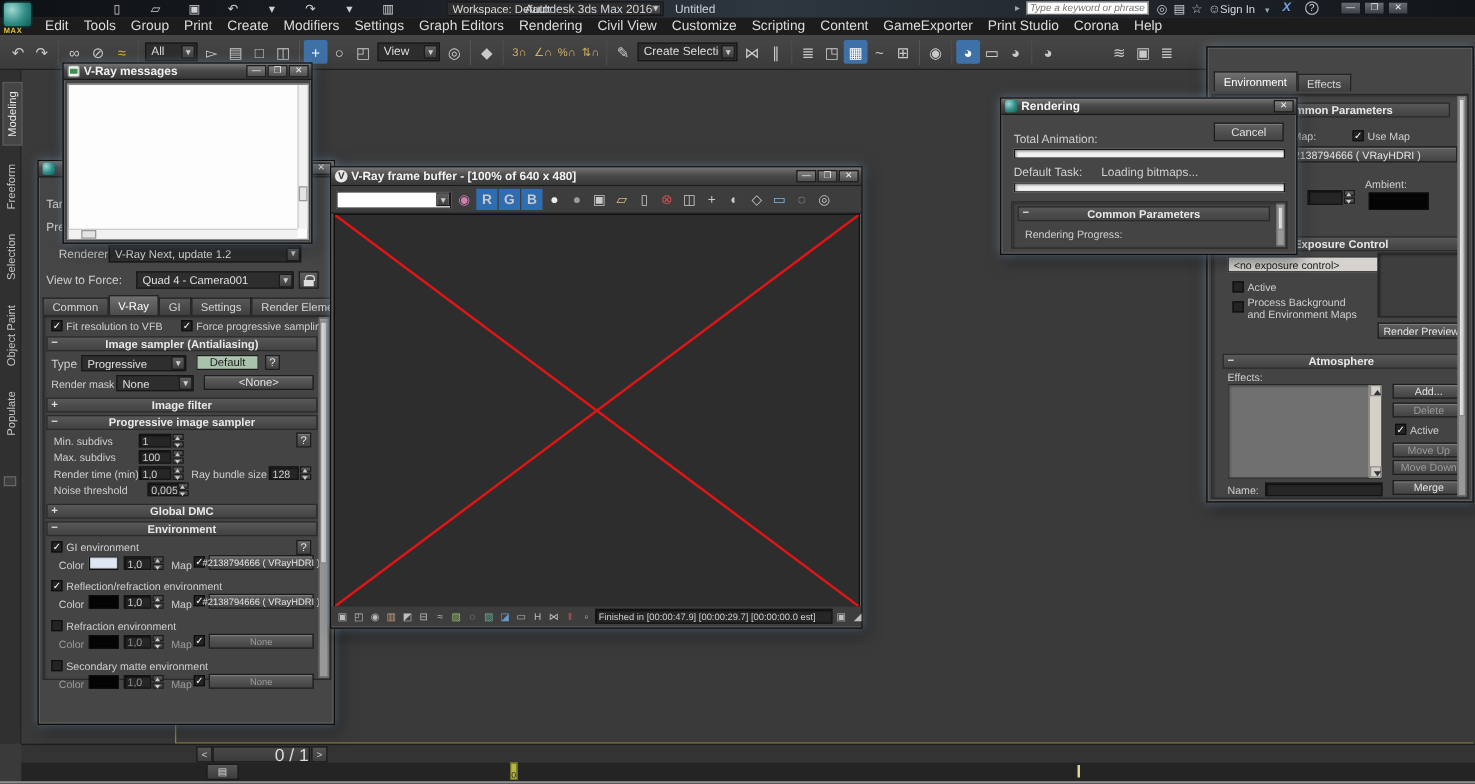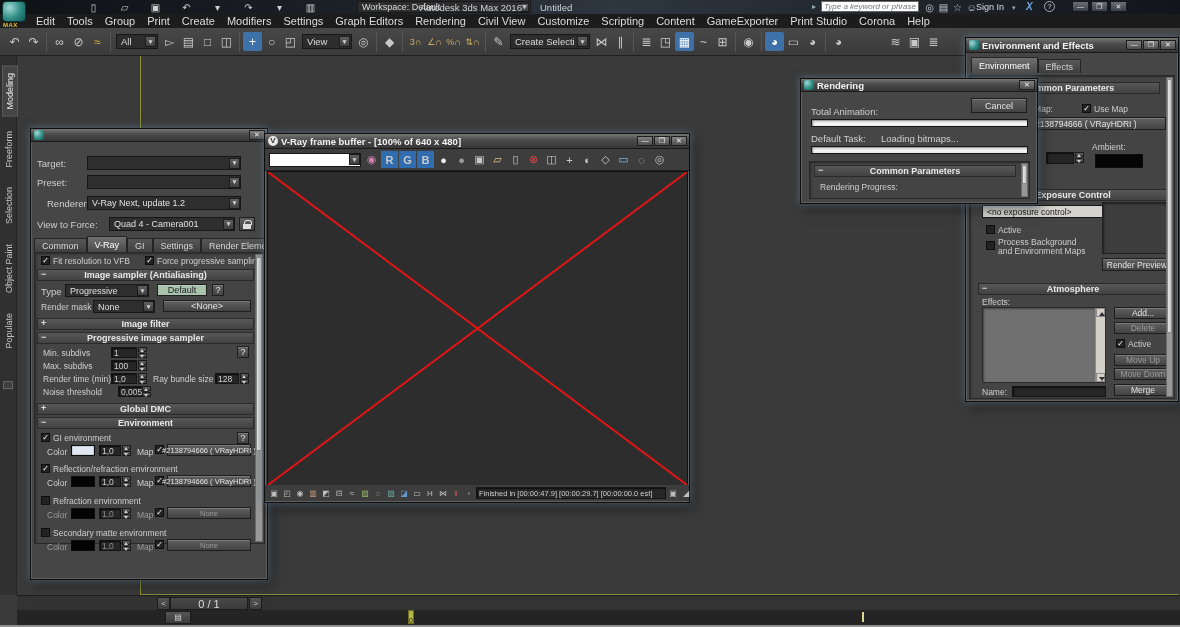--- a/index.html
+++ b/index.html
@@ -32,21 +32,21 @@
 #ribbon{position:absolute;left:0;top:56px;width:17px;height:539px;background:#303030;border-right:1px solid #242424;z-index:2}
 .rtab{writing-mode:vertical-rl;transform:rotate(180deg);font-size:9px;color:#c6c6c6;padding:6px 2px;margin:0 2px;white-space:nowrap}
 .rtab.active{background:#454545;border:1px solid #5a5a5a;color:#e8e8e8}
 
 #vpborder{position:absolute;left:140px;top:56px;width:1039px;height:539px;border-left:1px solid #8e8e35;border-bottom:1px solid #8e8e35;z-index:1}
 
 #timeline{position:absolute;left:17px;top:595px;width:1163px;height:15px;background:#333;border-top:1px solid #1d1d1d;z-index:4}
 #trackbar{position:absolute;left:17px;top:610px;width:1163px;height:15px;background:#242424;z-index:4}
 #bottomedge{position:absolute;left:0;top:625px;width:1180px;height:2px;background:#909090;z-index:4}
 .tl-btn{position:absolute;width:13px;height:13px;top:1px;background:linear-gradient(#555,#3d3d3d);border:1px solid #1c1c1c;color:#ccc;font-size:8px;text-align:center;line-height:12px}
-#frame-field{position:absolute;left:153px;top:1px;width:78px;height:13px;background:linear-gradient(#4a4a4a,#3a3a3a);border:1px solid #1c1c1c;text-align:center;font-size:11px;color:#ddd;line-height:12px}
+#frame-field{position:absolute;left:153px;top:1px;width:78px;height:13px;background:linear-gradient(#4a4a4a,#3a3a3a);border:1px solid #1c1c1c;text-align:right;font-size:14px;color:#ddd;line-height:12px}
 #tmarker{position:absolute;left:391px;top:0;width:6px;height:14px;background:#b5b545;border:1px solid #6d6d20;color:#222;font-size:7px;text-align:center;line-height:20px}
 #ttick{position:absolute;left:845px;top:2px;width:2px;height:10px;background:#d8d890}
 #minicurve{position:absolute;left:148px;top:1px;width:26px;height:13px;background:linear-gradient(#555,#3d3d3d);border:1px solid #1c1c1c;color:#ddd;font-size:8px;text-align:center;line-height:12px}
 
 .win{position:absolute;background:#464646;border:1px solid #0e0e0e;box-shadow:inset 0 0 0 1px #606060,0 0 8px rgba(150,190,230,.45),3px 4px 12px rgba(0,0,0,.55)}
 .wt{height:13px;display:flex;align-items:center;gap:3px;padding:0 2px 0 3px;background:linear-gradient(#757575,#4a4a4a 45%,#373737);border-bottom:1px solid #1a1a1a;font-size:9.5px;font-weight:bold;color:#f2f2f2;white-space:nowrap;overflow:hidden}
 .wicon{width:10px;height:10px;flex:0 0 auto;border-radius:2px;background:radial-gradient(circle at 30% 30%,#9fd8d4,#2e8b84 55%,#135b55)}
 .wicon.vray{background:#e8e8e8;border-radius:50%;color:#333;font-size:8px;font-weight:bold;text-align:center;line-height:10px}
 .wicon.msg{background:#f0f0f0;border:1px solid #888}
 .wicon.msg::after{content:"";display:block;margin:2px 1px;height:4px;background:#3f8f4f}
@@ -402,20 +402,39 @@
       <span class="lbl sm" style="left:102px;top:289px;color:#9a9a9a">Map</span>
       <span class="cb on" style="left:120px;top:287px"></span>
       <span class="btn" style="left:132px;top:286px;width:84px;height:12px;font-size:7.5px;color:#9a9a9a">None</span>
 
       <div class="vtrack" style="right:1px;top:1px;bottom:1px;width:8px">
           <div class="vthumb" style="top:2px;height:68%"></div>
         </div>
     </div>
   </div>
 
+  <div class="win" style="left:50px;top:50px;width:200px;height:145px;z-index:40">
+    <div class="wt">
+      <span class="wicon msg"></span>
+      <span>V-Ray messages</span>
+      <span class="wbtns">
+        <span class="wb">—</span>
+        <span class="wb">❐</span>
+        <span class="wb">✕</span>
+      </span>
+    </div>
+    <div style="position:absolute;left:3px;top:16px;width:193px;height:125px;background:#fdfdfd;border:1px solid #8a8a8a">
+      <div style="position:absolute;right:0;top:0;bottom:8px;width:8px;background:#f1f1f1;border-left:1px solid #ccc">
+        <span class="scroll-grip" style="left:0px;bottom:22px;width:7px;height:12px"></span>
+      </div>
+      <div style="position:absolute;left:0;bottom:0;right:8px;height:8px;background:#f1f1f1;border-top:1px solid #ccc">
+        <span class="scroll-grip" style="left:10px;top:0px;width:12px;height:7px"></span>
+      </div>
+    </div>
+  </div>
 
   <div class="win" style="left:264px;top:133px;width:426px;height:370px;z-index:30">
     <div class="wt" style="height:15px">
       <span class="wicon vray">V</span>
       <span>V-Ray frame buffer - [100% of 640 x 480]</span>
       <span class="wbtns">
         <span class="wb">—</span>
         <span class="wb">❐</span>
         <span class="wb">✕</span>
       </span>
@@ -472,29 +491,20 @@
         </span>
       <span class="field" style="position:relative;width:190px;height:12px;font-size:7.5px;overflow:hidden;flex:0 0 auto">Finished in [00:00:47.9] [00:00:29.7] [00:00:00.0 est]</span>
       <span style="display:flex;gap:1px;margin-left:auto">
           <span class="bicon">▣</span>
           <span class="bicon">◢</span>
         </span>
     </div>
   </div>
 
   <div class="win" style="left:965px;top:37px;width:214px;height:365px;z-index:25">
-    <div class="wt" style="height:15px">
-      <span class="wicon"></span>
-      <span>Environment and Effects</span>
-      <span class="wbtns">
-        <span class="wb">—</span>
-        <span class="wb">❐</span>
-        <span class="wb">✕</span>
-      </span>
-    </div>
     <div style="position:absolute;left:5px;top:21px;display:flex">
       <span class="tab active">Environment</span>
       <span class="tab">Effects</span>
     </div>
     <div class="panel" style="left:3px;top:37px;width:206px;height:324px">
       <div class="roll" style="left:8px;top:6px;width:182px">
           <span>Common Parameters</span>
         </div>
       <span class="lbl sm" style="left:14px;top:28px">Environment Map:</span>
       <span class="cb on" style="left:112px;top:28px"></span>

